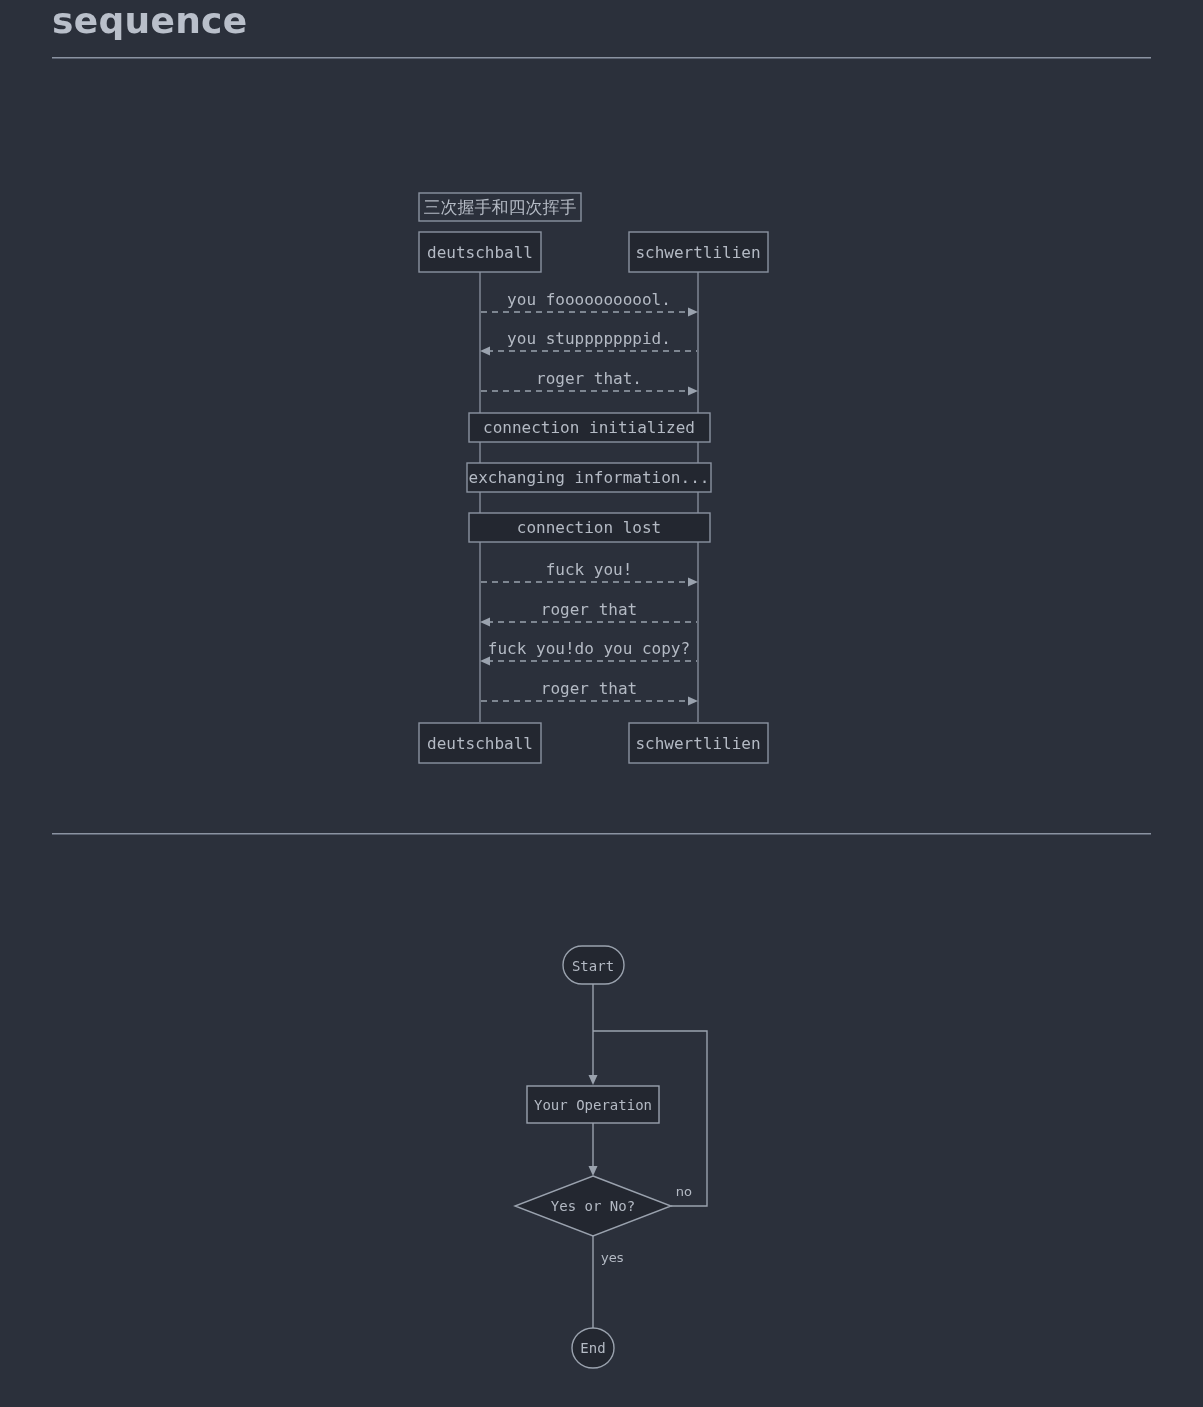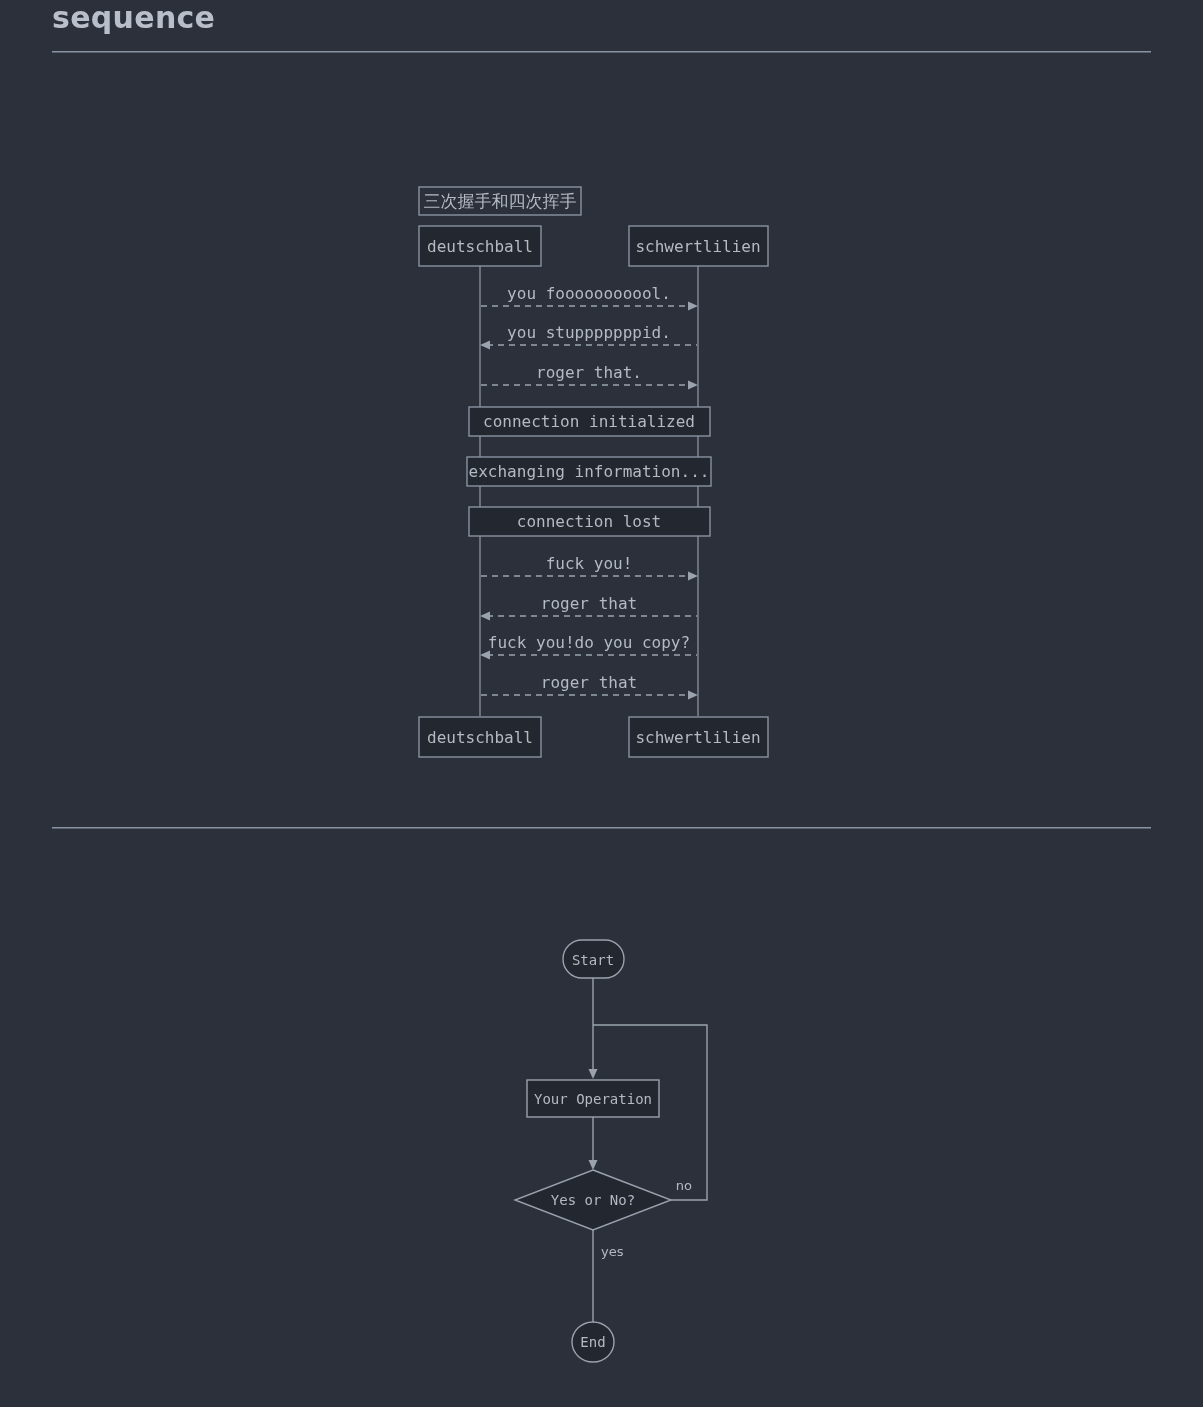--- a/index.html
+++ b/index.html
@@ -8,21 +8,21 @@
     background: #2b303b;
     width: 1203px;
     font-family: "DejaVu Sans", sans-serif;
   }
   .page { width: 1203px; min-height: 1407px; position: relative; }
 
   .section-title {
     font-family: "DejaVu Sans", sans-serif;
     font-weight: bold;
     color: #b9bfca;
-    font-size: 30px;
+    font-size: 36px;
     letter-spacing: 0.3px;
     margin: 0;
     padding: 0 0 0 52px;
   }
   .title-rule {
     margin: 16px 52px 0 52px;
     border: 0;
     border-top: 1px solid #8b93a1;
     border-bottom: 1px solid #5a6170;
     height: 2px;

